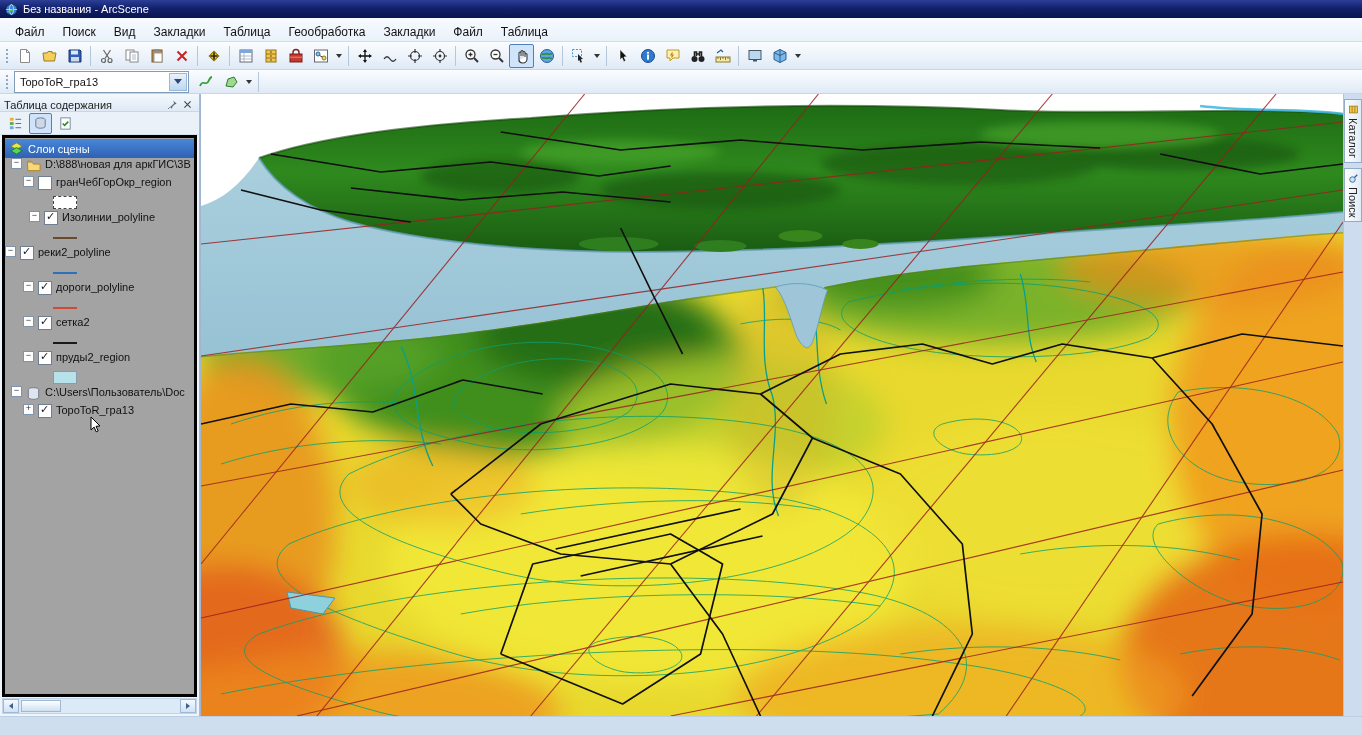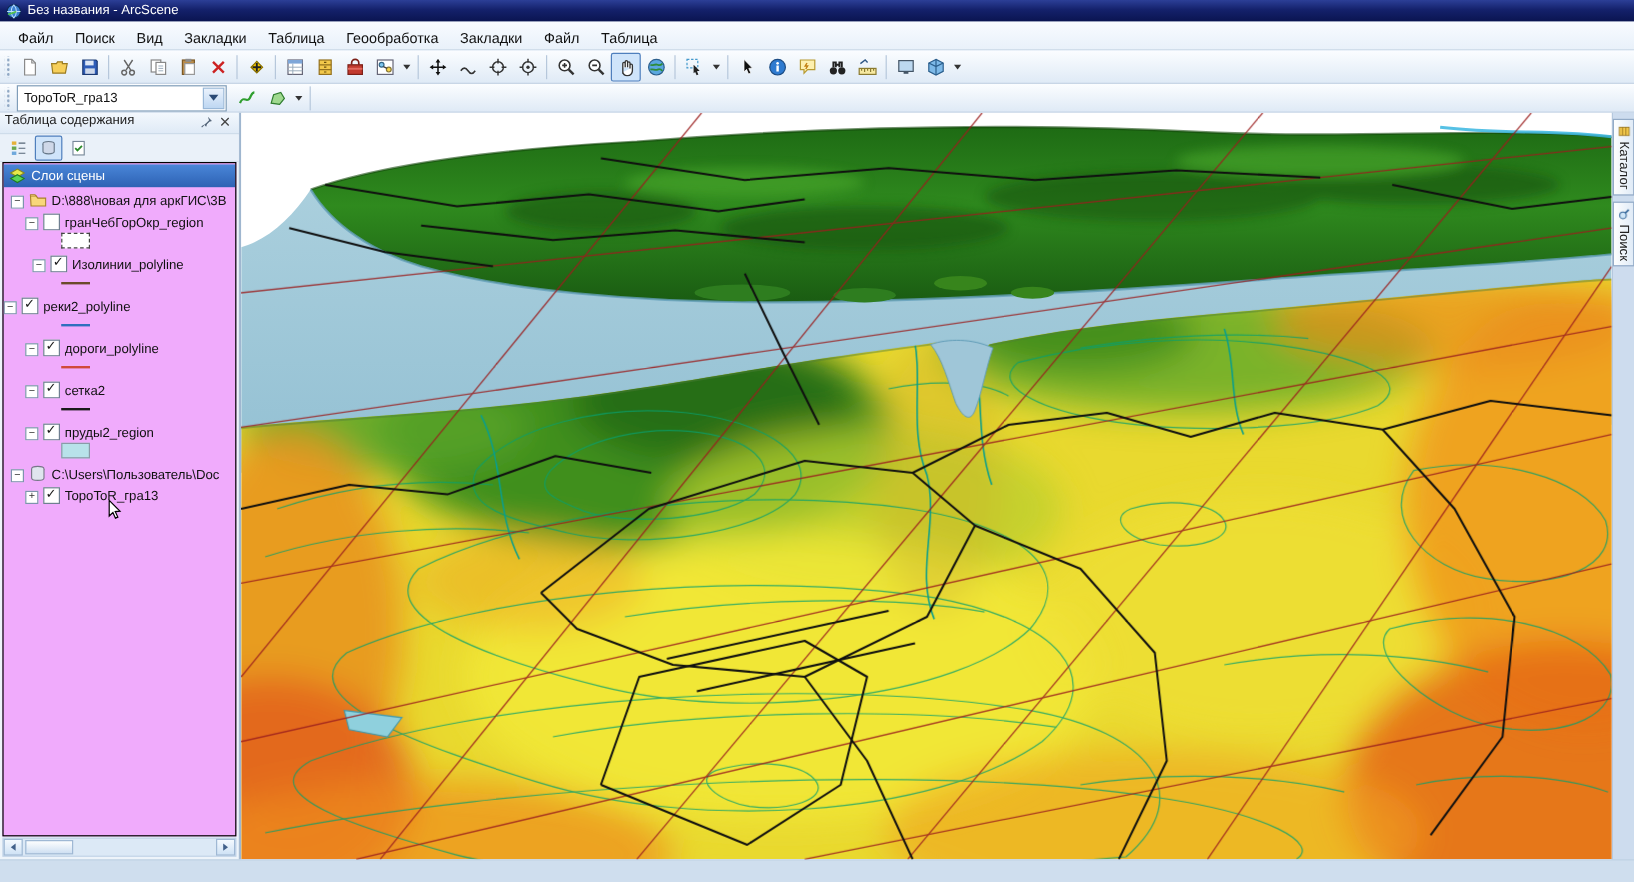--- a/index.html
+++ b/index.html
@@ -32,36 +32,36 @@
          border:1px solid #7f9db9;font-size:11px;padding-left:5px;position:relative;margin-left:2px}
   .combo-arrow{position:absolute;right:1px;top:1px;bottom:1px;width:16px;
                background:linear-gradient(180deg,#eaf2fc,#bed7f2);border:1px solid #9ab8d8;
                display:flex;align-items:center;justify-content:center}
   .combo-arrow i{width:0;height:0;border-left:4px solid transparent;border-right:4px solid transparent;
                  border-top:5px solid #2a4a76}
   
   .workspace{display:flex;height:622px}
   .toc{width:199px;background:#eef4fa;display:flex;flex-direction:column;border-right:1px solid #a7bcd3}
   .toc-header{height:17px;background:linear-gradient(180deg,#f3f8fd,#dfeaf6);
-              border-bottom:1px solid #c8d6e6;display:flex;align-items:flex-start;
+              border-bottom:1px solid #c8d6e6;display:flex;align-items:flex-end;
               font-size:11px;padding:0 4px;color:#222}
   .toc-header .sp{flex:1}
   .hbtn{width:15px;height:14px;display:flex;align-items:center;justify-content:center}
   .hbtn svg{width:11px;height:11px}
   .toc-tools{height:22px;display:flex;align-items:center;gap:2px;padding:0 4px;
              background:#eaf1f9;border-bottom:1px solid #d5e2ef}
   .ptool{width:21px;height:19px;display:flex;align-items:center;justify-content:center;
          border:1px solid transparent;border-radius:2px}
   .ptool.active{border-color:#4f7fbd;background:#cfe4fa}
   .ptool svg{width:15px;height:15px}
-  .tree{flex:1;background:#f0abfc;margin:0 2px;border:1px solid #000000;overflow:hidden;
+  .tree{flex:1;background:#a3a3a3;margin:0 2px;border:3px solid #000000;overflow:hidden;
         font-size:11px;position:relative;padding-top:1px}
   .row-root{background:linear-gradient(180deg,#4a86d8,#2d62b4);color:#fff;display:flex;
             align-items:center;gap:4px;padding:2px 4px;height:15px}
-  .trow{display:flex;align-items:flex-end;gap:4px;height:18px;white-space:nowrap;overflow:hidden}
+  .trow{display:flex;align-items:flex-start;gap:4px;height:18px;white-space:nowrap;overflow:hidden}
   .symrow{height:17px;display:flex;align-items:center}
   .expander{width:9px;height:9px;border:1px solid #7e93ad;background:#fff;flex:0 0 auto;
             position:relative;font-size:9px;line-height:7px;text-align:center;color:#333}
   .expander.minus::before{content:"\2212";position:absolute;left:0;right:0;top:0}
   .expander.plus::before{content:"+";position:absolute;left:0;right:0;top:0}
   .cb{width:12px;height:12px;border:1px solid #6f7f91;background:#fff;flex:0 0 auto;
       position:relative;font-size:11px}
   .cb.checked::before{content:"\2713";position:absolute;left:1px;top:-2px;color:#1a1a1a}
   .tlabel{overflow:hidden;text-overflow:clip}
   .sym-line{display:inline-block;width:24px;height:0;border-top:2px solid #000}

